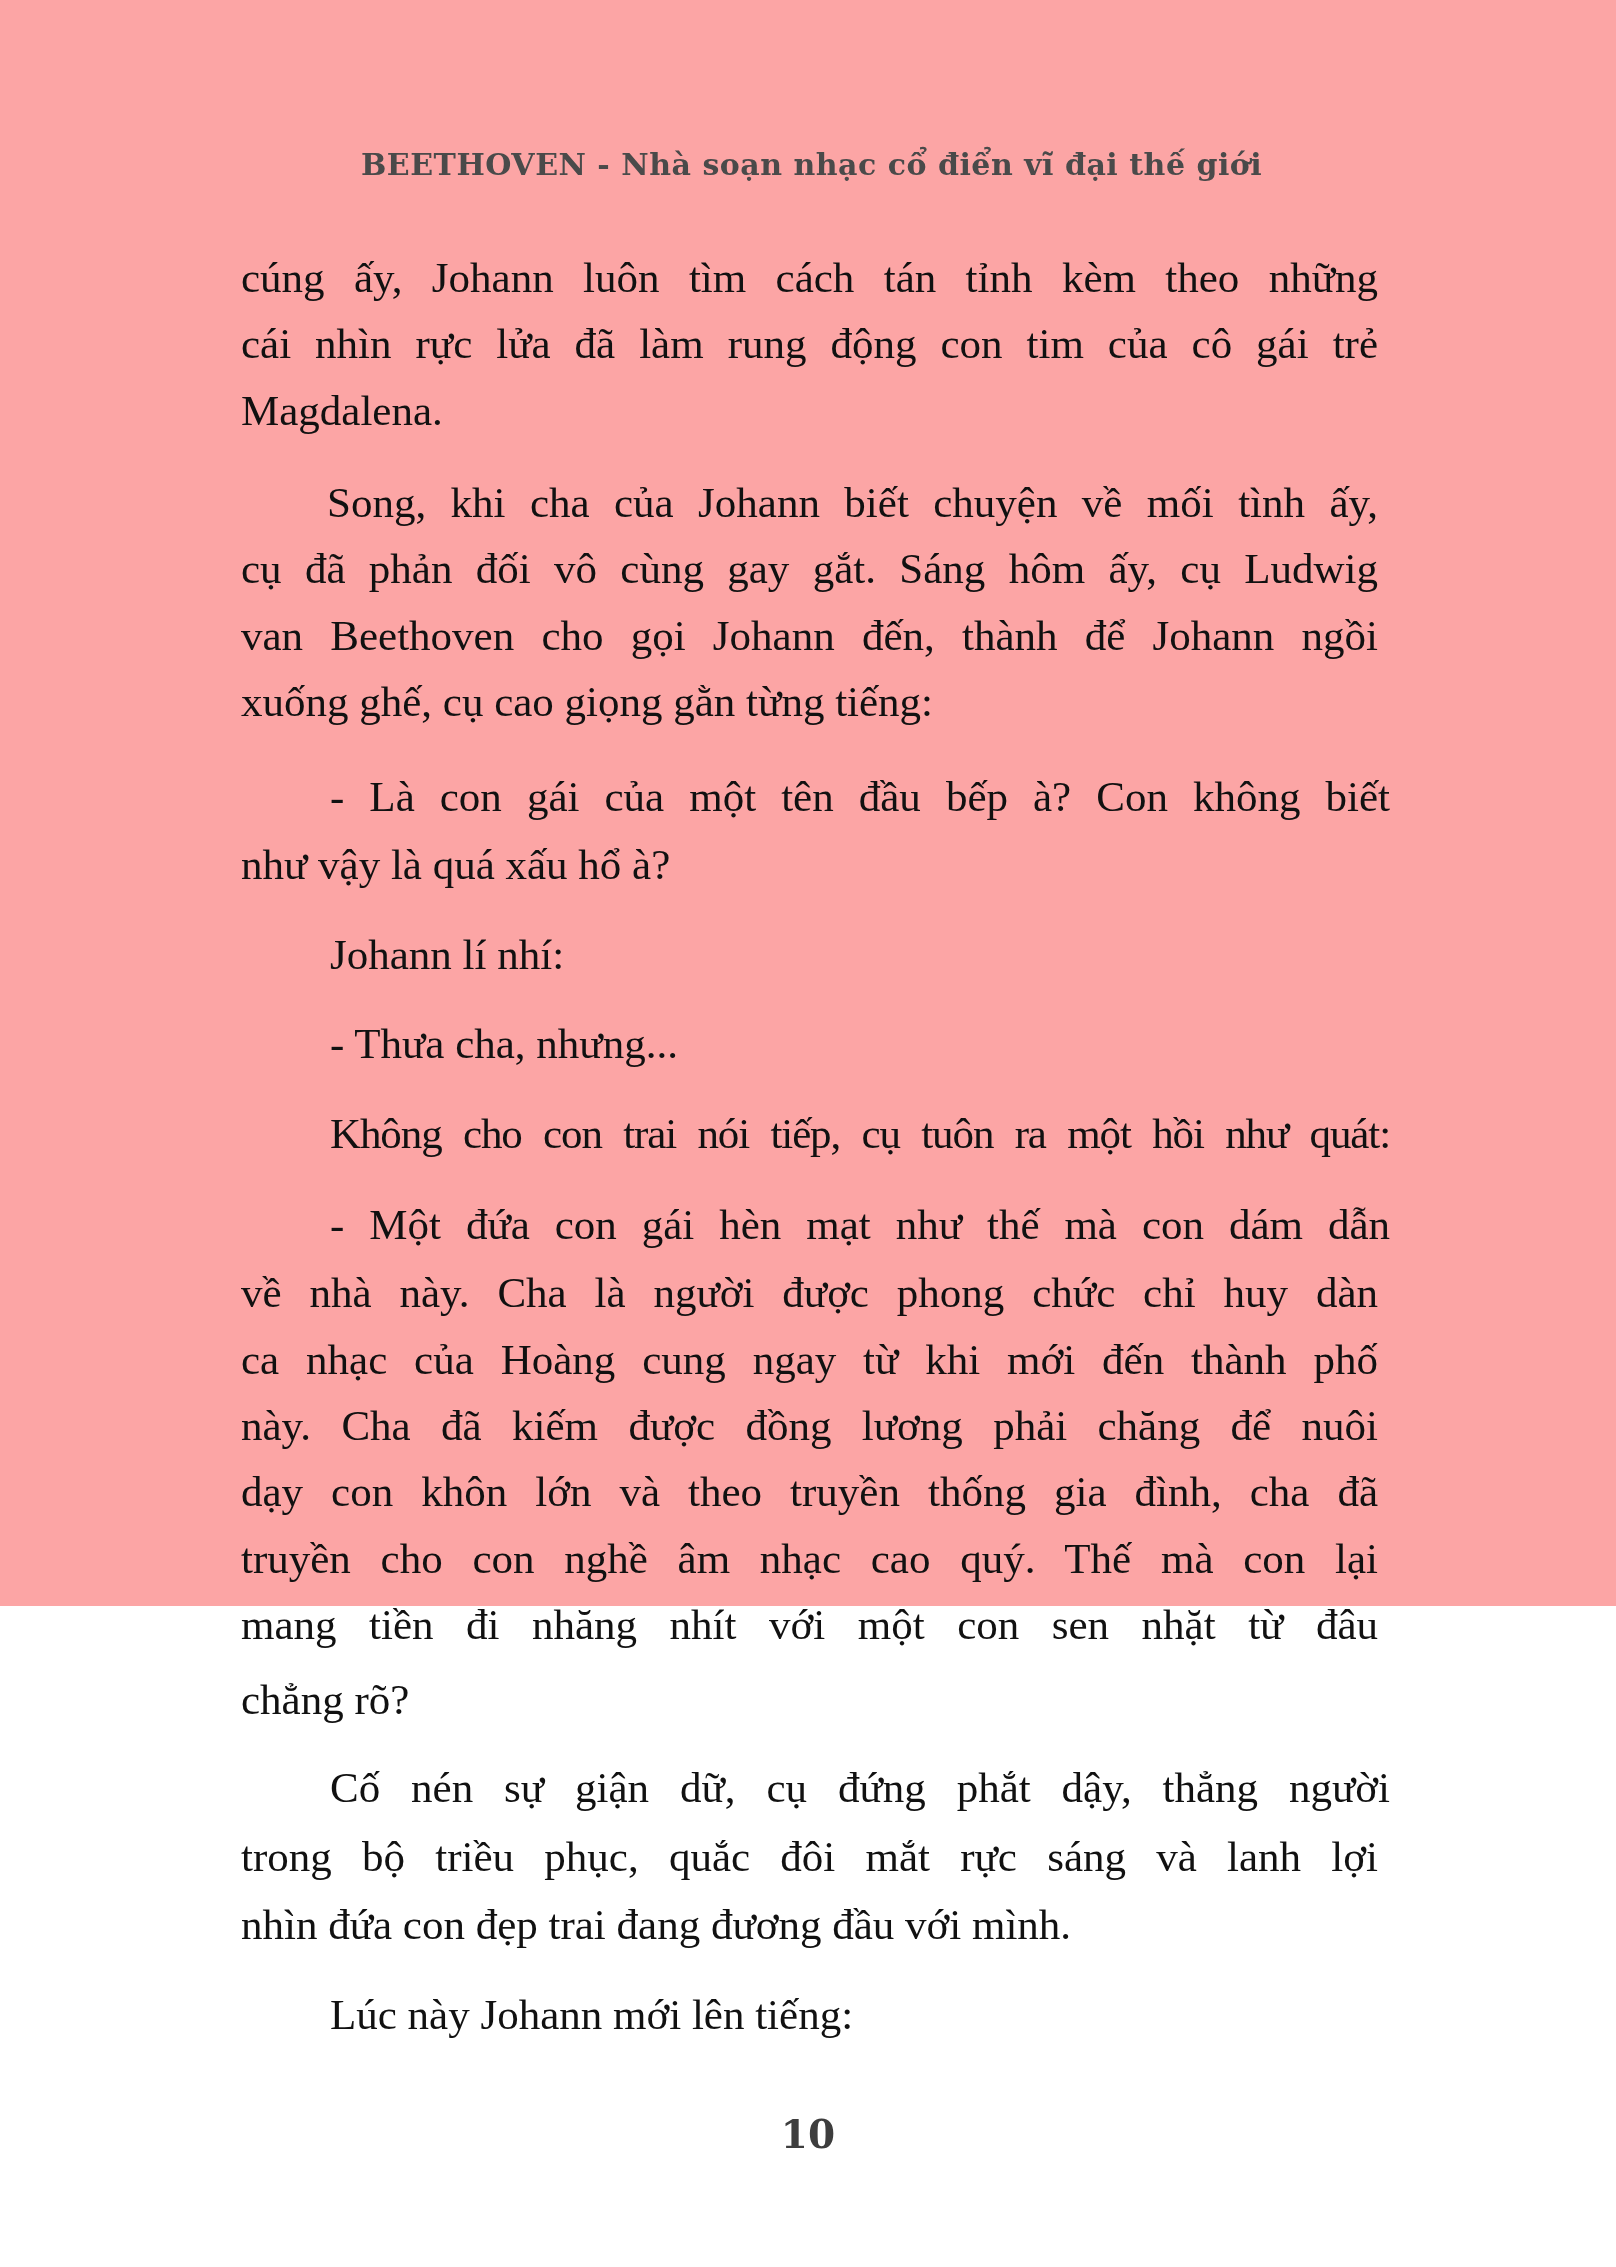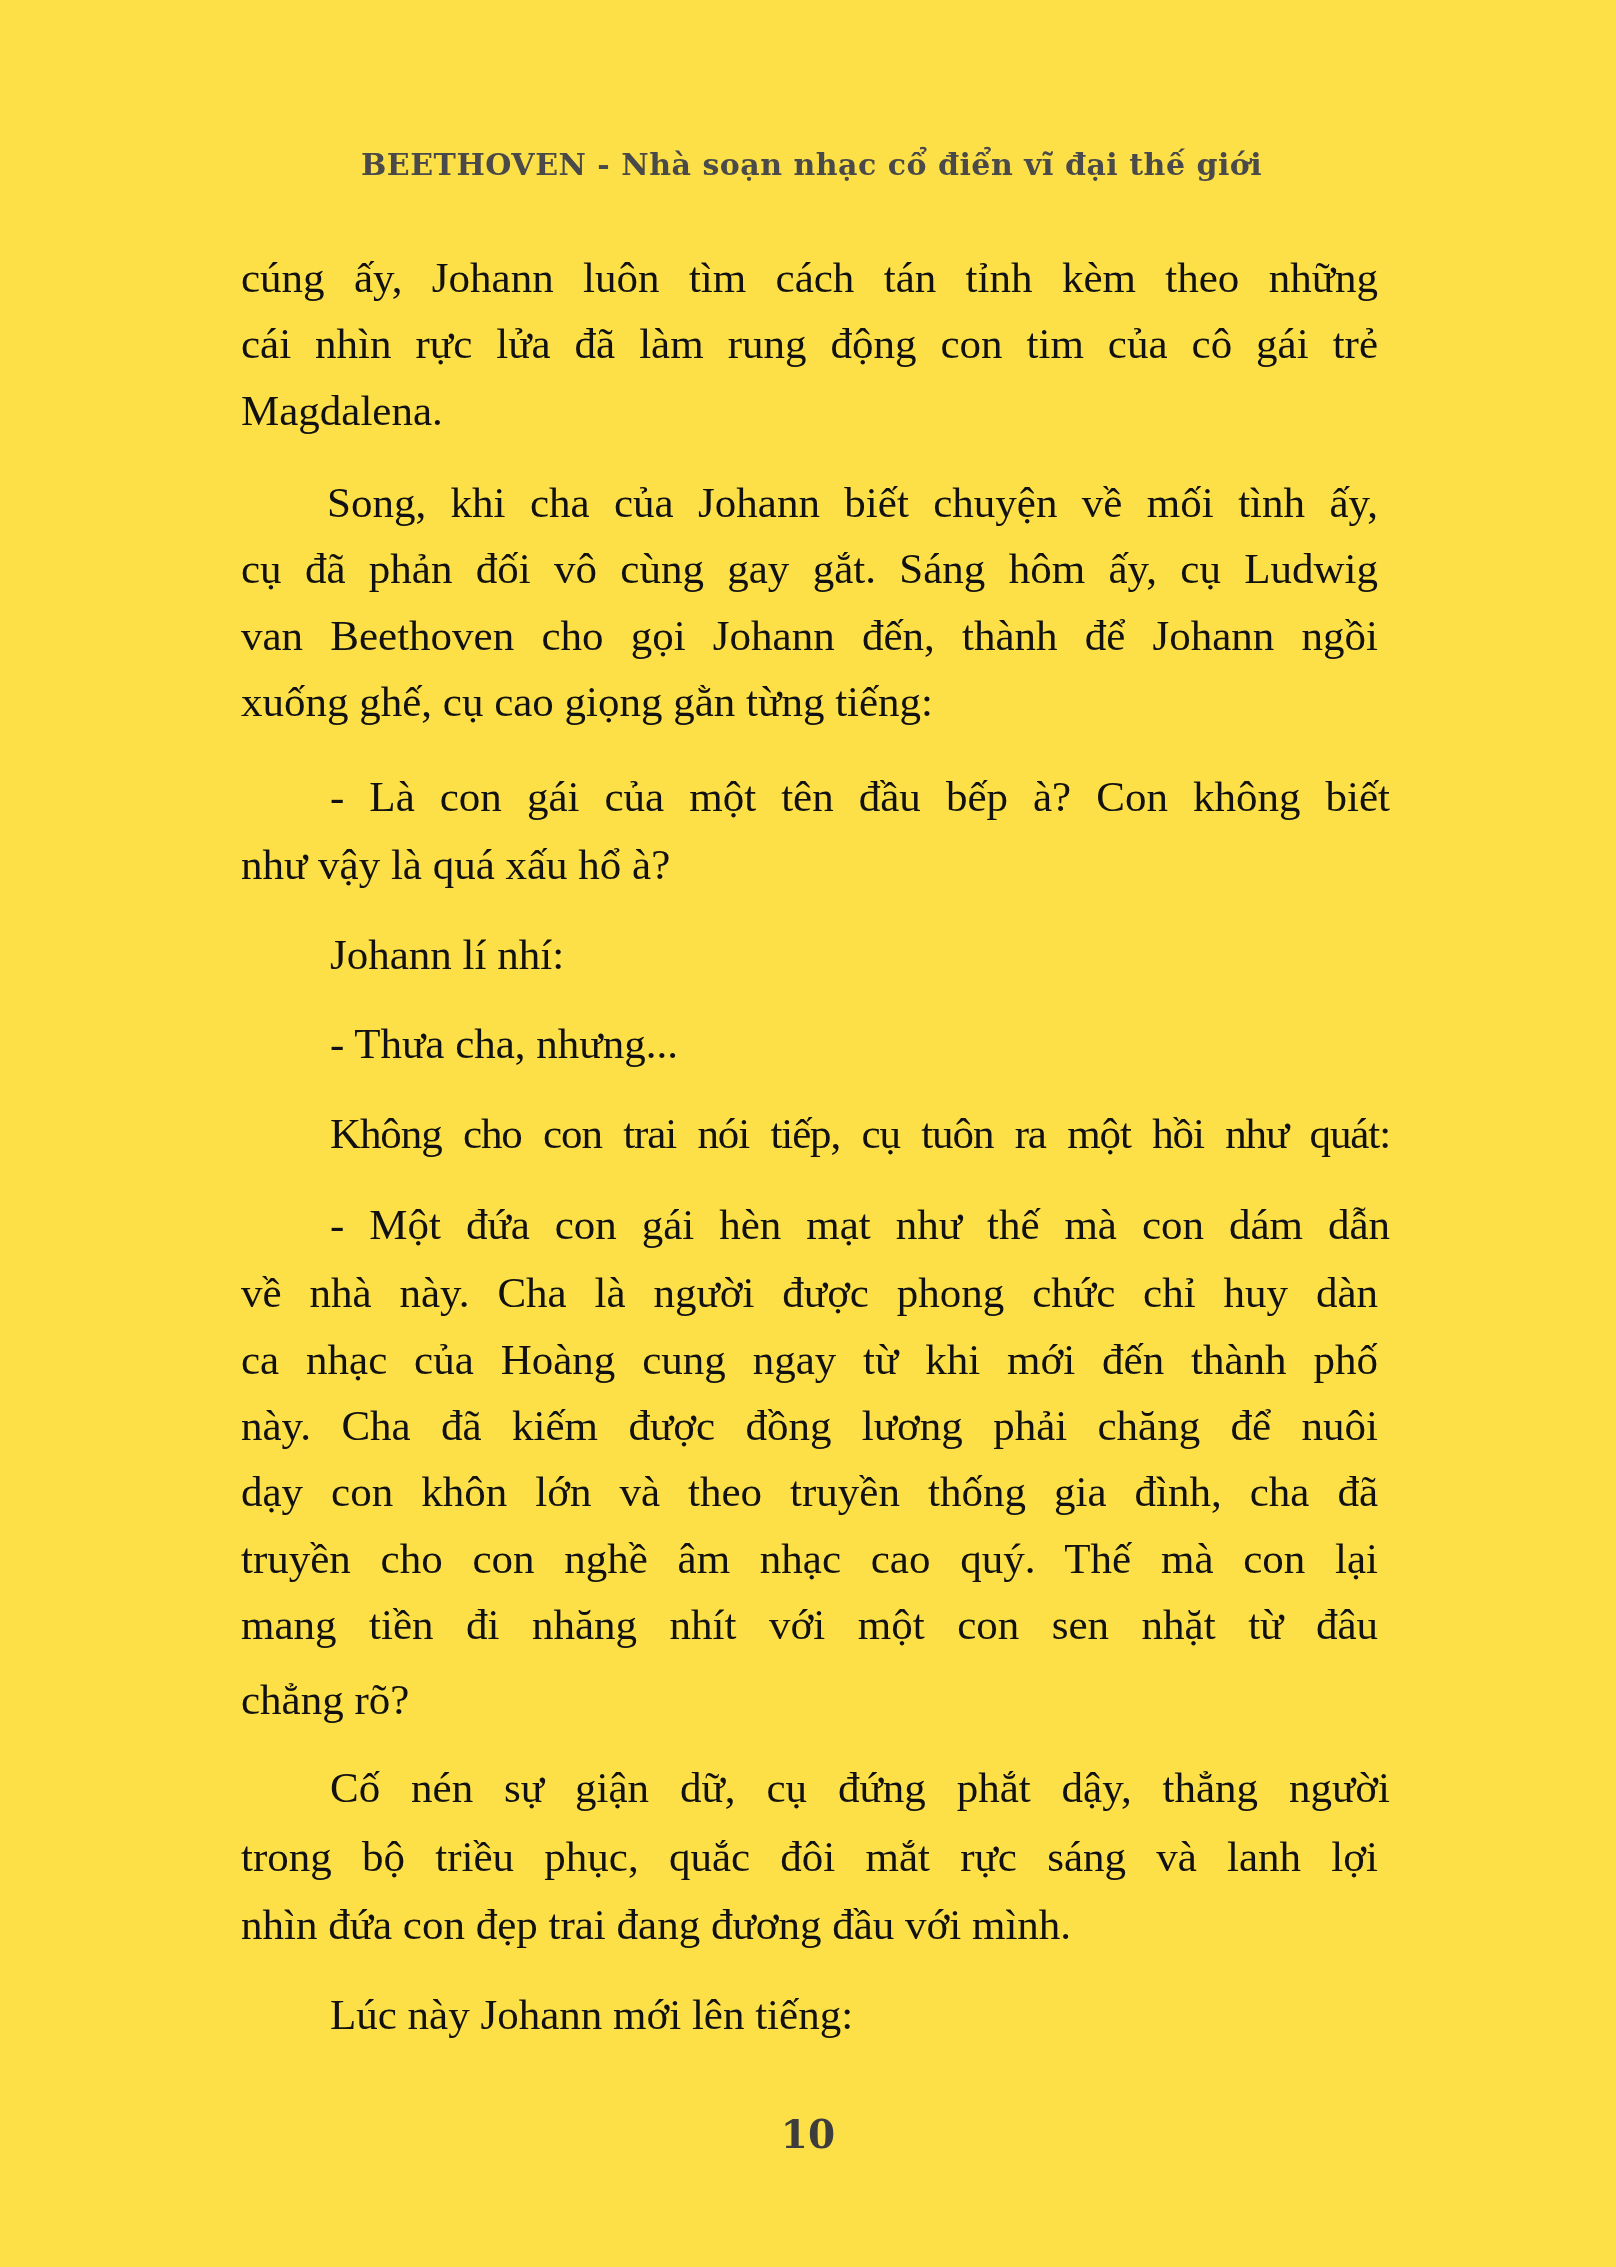--- a/index.html
+++ b/index.html
@@ -10,22 +10,22 @@
   body {
     width: 1616px;
     height: 2267px;
     position: relative;
     overflow: hidden;
   }
   .page {
     position: absolute;
     left: 0; top: 0;
     width: 1616px;
-    height: 2267px;
-    background: #fde047;
+    height: 1606px;
+    background: #fca5a5;
   }
   .running-header {
     position: absolute;
     left: 361px;
     top: 145px;
     width: 893px;
     height: 40px;
     color: #4a4a4a;
     font-family: "DejaVu Serif", serif;
     font-weight: bold;

